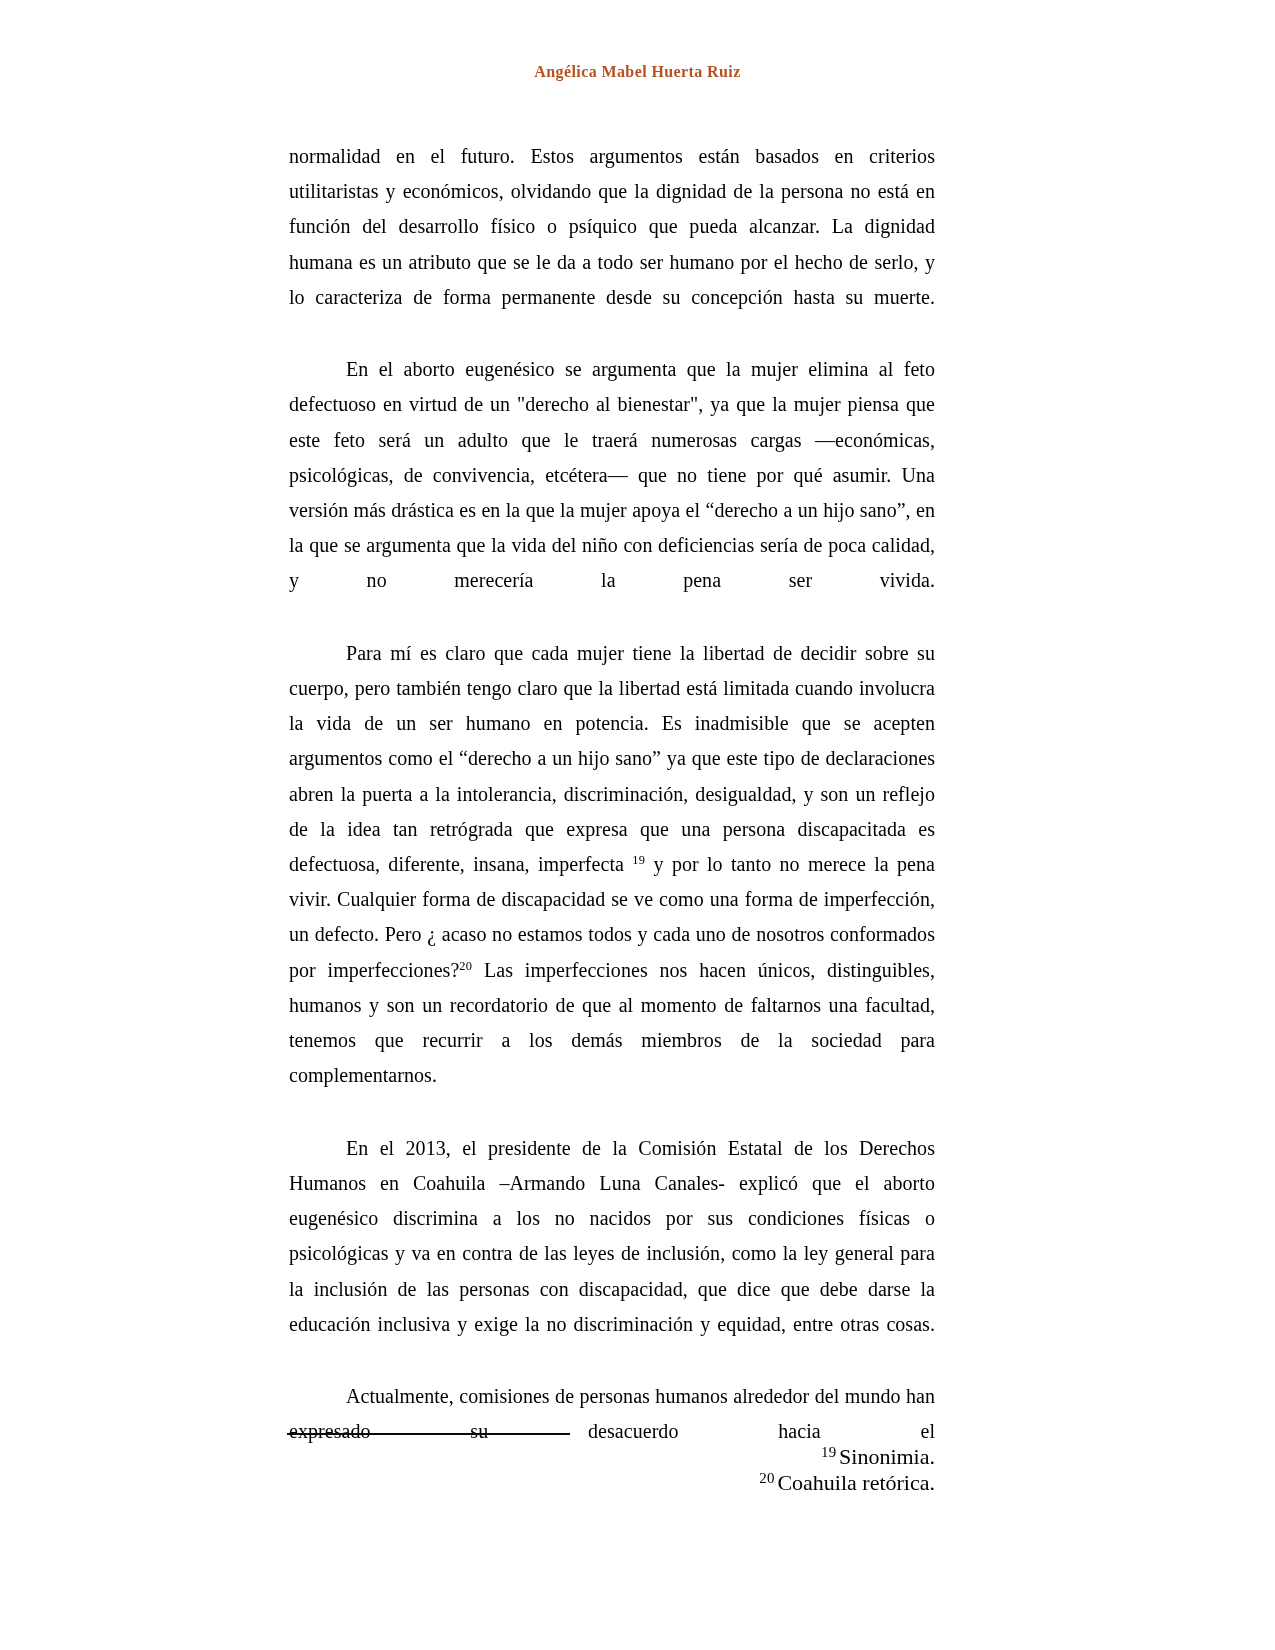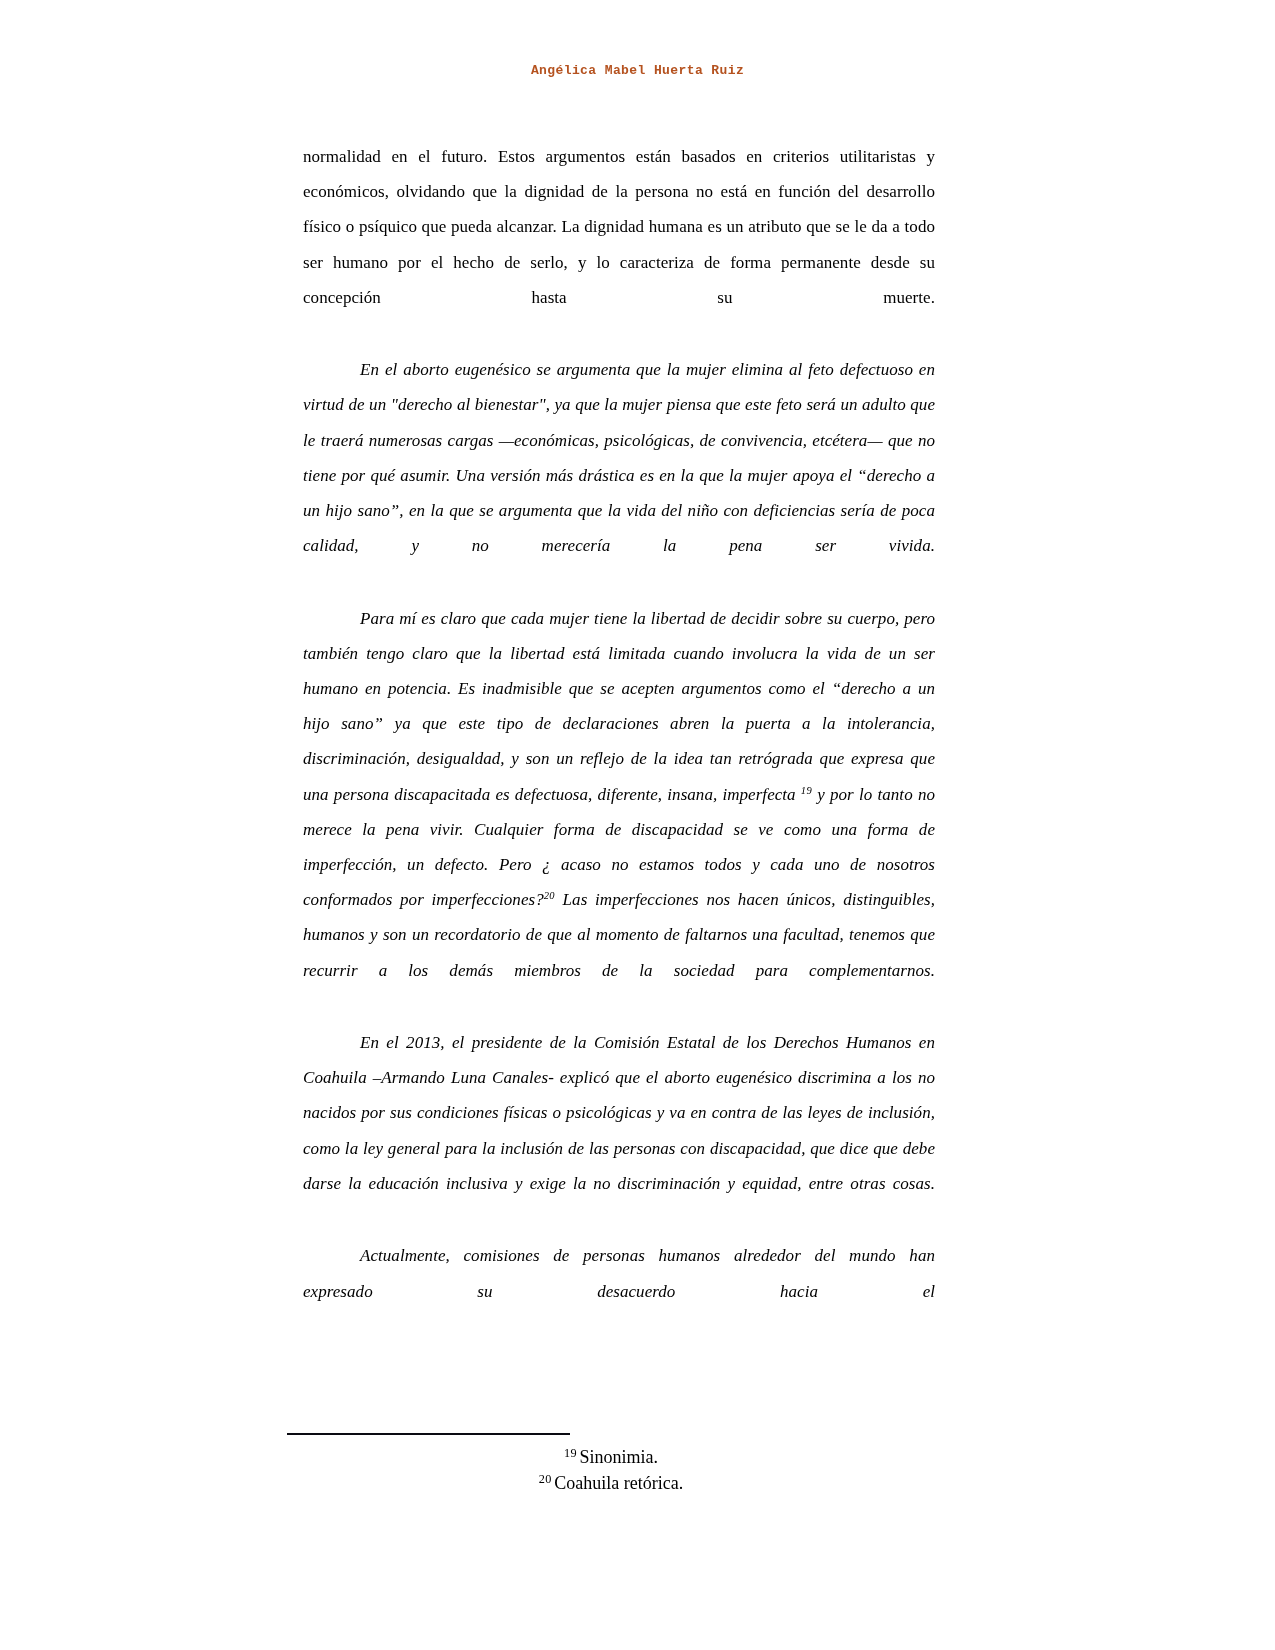--- a/index.html
+++ b/index.html
@@ -22,50 +22,49 @@
     background: #ffffff;
   }
 
   
   .running-head {
     position: absolute;
     top: 63px;
     left: 0;
     right: 0;
     text-align: center;
-    font-family: Liberation Mono, monospace;
+    font-family: Liberation Serif, serif;
     font-weight: bold;
-    font-size: 13px;
+    font-size: 16px;
     letter-spacing: 0.4px;
     color: #b5521f;
     white-space: nowrap;
   }
 
   
   .text-column {
     position: absolute;
     left: 287px;
     top: 139px;
     width: 648px;
   }
 
   p.para {
-    margin: 0 0 0 16px;
+    margin: 0 0 0 2px;
     text-align: justify;
     text-justify: inter-word;
-    font-size: 17px;
+    font-size: 20px;
     line-height: 35.2px;
     letter-spacing: 0.05px;
     word-spacing: 0.2px;
     -webkit-hyphens: none;
     hyphens: none;
   }
   p.para.indented {
     text-indent: 57px;
-    font-style: italic;
   }
   p.para + p.para {
     margin-top: 2px;
   }
 
   
   p.para:after {
     content: "";
     display: inline-block;
     width: 100%;
@@ -85,23 +84,23 @@
     top: 1433px;
     width: 648px;
   }
   .footnote-rule {
     width: 283px;
     height: 0;
     border-top: 2.2px solid #0a0a12;
     margin: 0 0 9px 0;
   }
   .footnote {
-    font-size: 18px;
+    font-size: 22px;
     line-height: 26px;
-    text-align: center;
+    text-align: right;
     margin: 0;
     white-space: nowrap;
   }
   .footnote .fnum {
     font-size: 0.68em;
     vertical-align: 0.5em;
     line-height: 0;
     letter-spacing: 0.3px;
     margin-right: 2.5px;
   }

